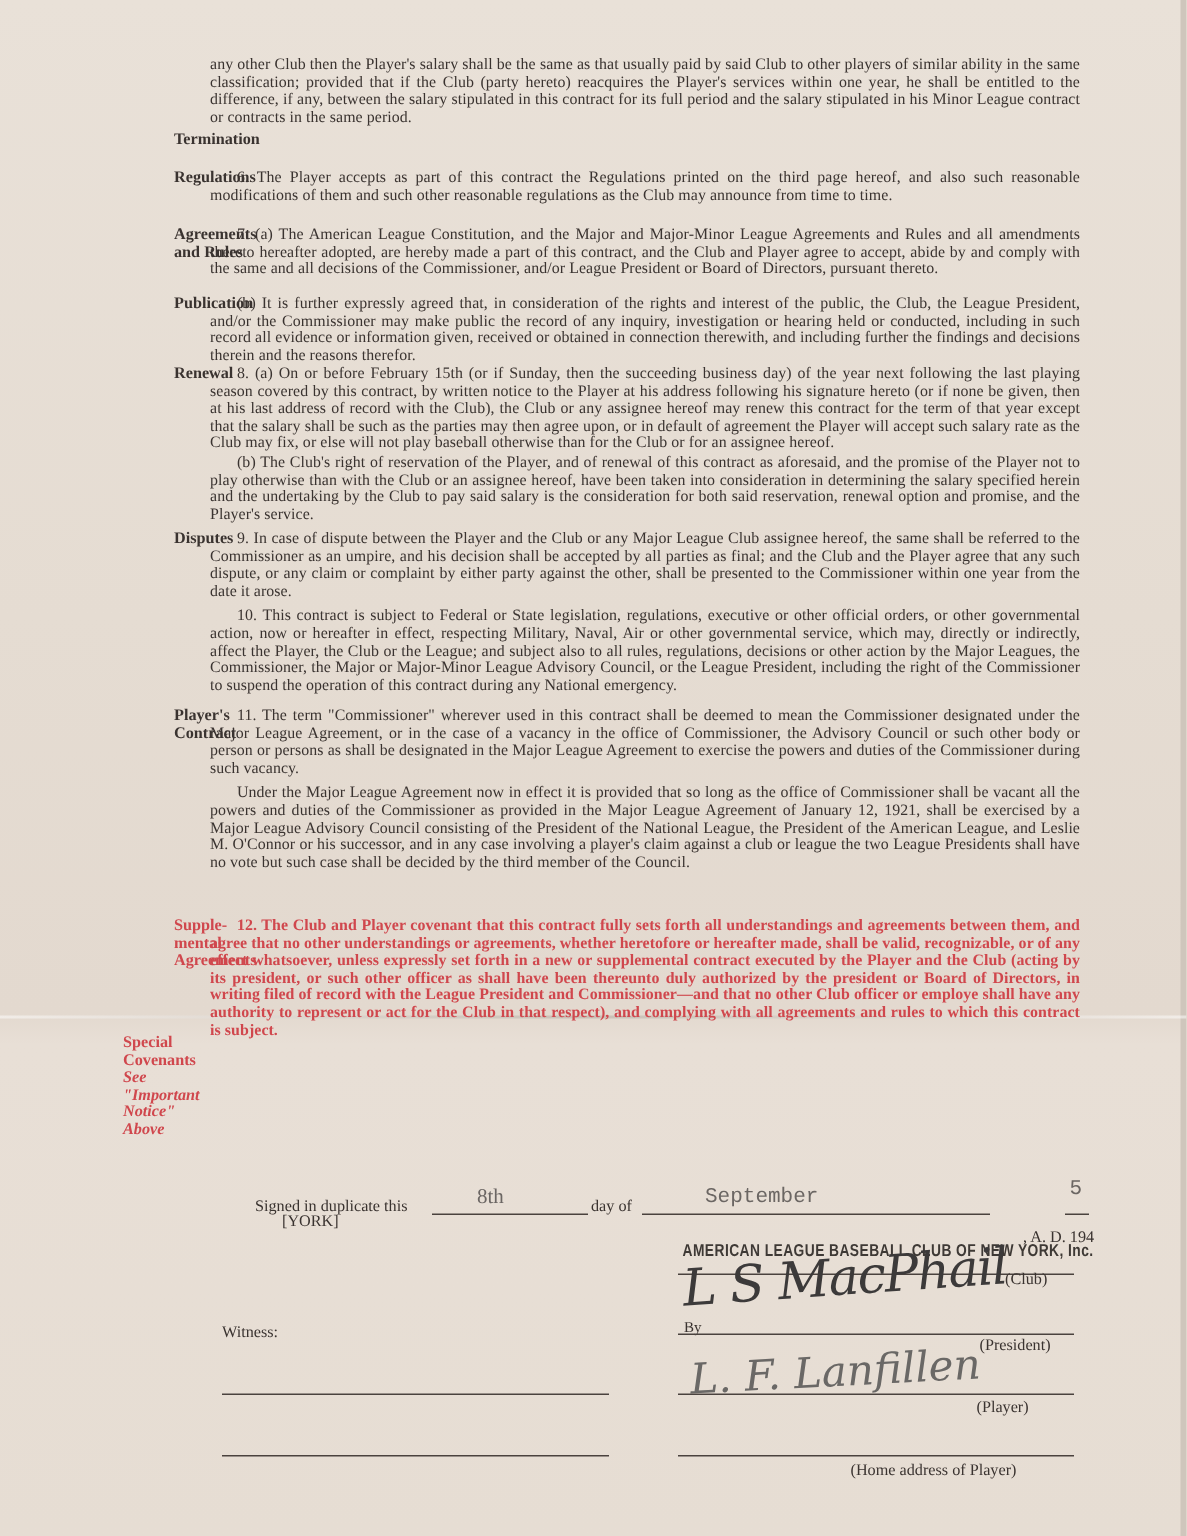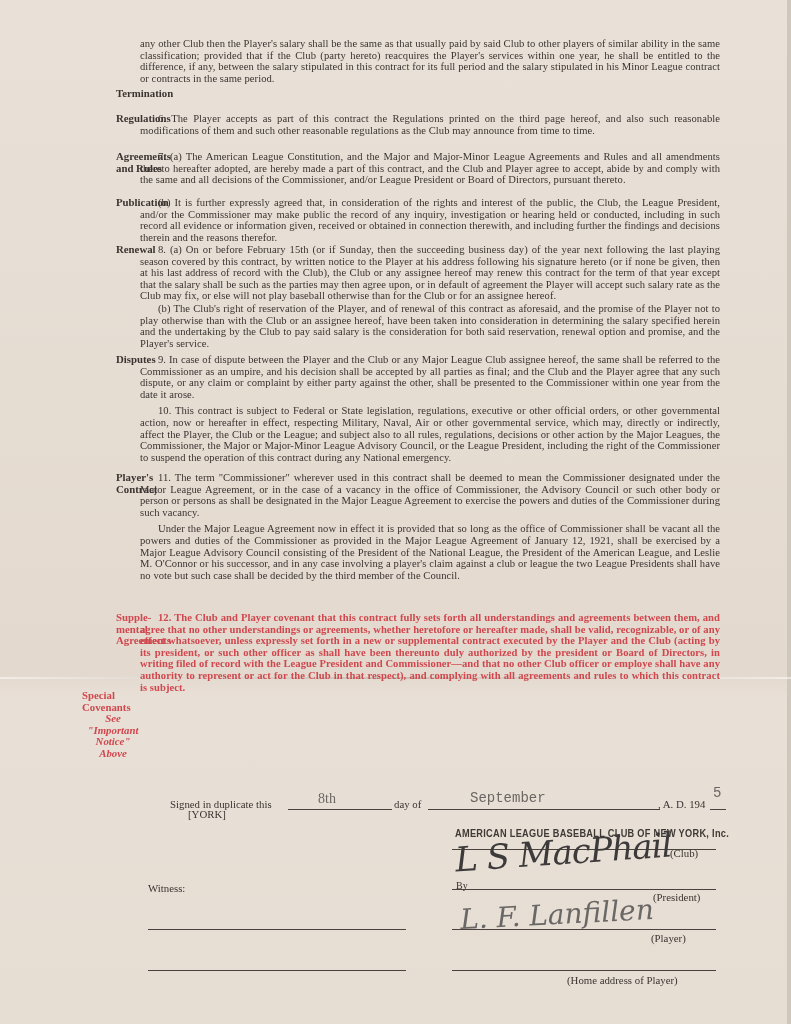--- a/index.html
+++ b/index.html
@@ -40,21 +40,21 @@
   }
   .body p { margin: 0 0 5px 0; text-indent: 18px; }
   .body p.noindent { text-indent: 0; }
   .red { color: #d0474d; }
   .red .body { color: #d0474d; font-weight: bold; }
   .red .label { color: #d0474d; }
   .special {
     position: absolute; left: 82px; top: 690px; width: 70px;
     font-weight: bold; font-size: 10.8px; line-height: 11.5px; color: #d0474d;
   }
-  .special .it { font-style: italic; display: block; text-align: center; width: 62px; }
+  .special .it { font-style: italic; display: block; text-align: left; width: 62px; }
   .validity {
     position: absolute; left: 140px; top: 768px; width: 590px;
     font-weight: bold; font-size: 10.8px; line-height: 11.8px; color: #d0474d;
   }
   .validity .ind { margin-left: 22px; }
   .signed-row {
     position: absolute; left: 170px; top: 790px; width: 560px; height: 20px;
     font-size: 10.8px; color: #3a3330;
   }
   .signed-row .t { position: absolute; top: 8px; }
@@ -157,21 +157,21 @@
   </div>
 
 
   <div class="signed-row">
     <span class="t" style="left:0;">Signed in duplicate this</span>
     <div class="uline" style="left:118px; width:104px;"></div>
     <span class="typed" style="left:148px; top:1px;font-family:Liberation Serif, serif;">8th</span>
     <span class="t" style="left:224px;">day of</span>
     <div class="uline" style="left:258px; width:232px;"></div>
     <span class="typed" style="left:300px; top:0;">September</span>
-    <span class="t" style="left:488px;">, A. D. 194</span>
+    <span class="t" style="left:512px;margin-top:21px;">, A. D. 194</span>
     <div class="uline" style="left:540px; width:16px;"></div>
     <span class="typed" style="left:543px; top:-5px;">5</span>
   </div>
   <div class="seal">[YORK]</div>
 
   <div class="stamp">AMERICAN LEAGUE BASEBALL CLUB OF NEW YORK, Inc.</div>
   <div class="line" style="left:452px; top:849px; width:264px;"></div>
   <div class="small" style="left:670px; top:847px;">(Club)</div>
 
   <div class="sig" style="left:455px; top:832px; font-size:34px; transform:rotate(-4deg); letter-spacing:-1px;">L S MacPhail</div>

